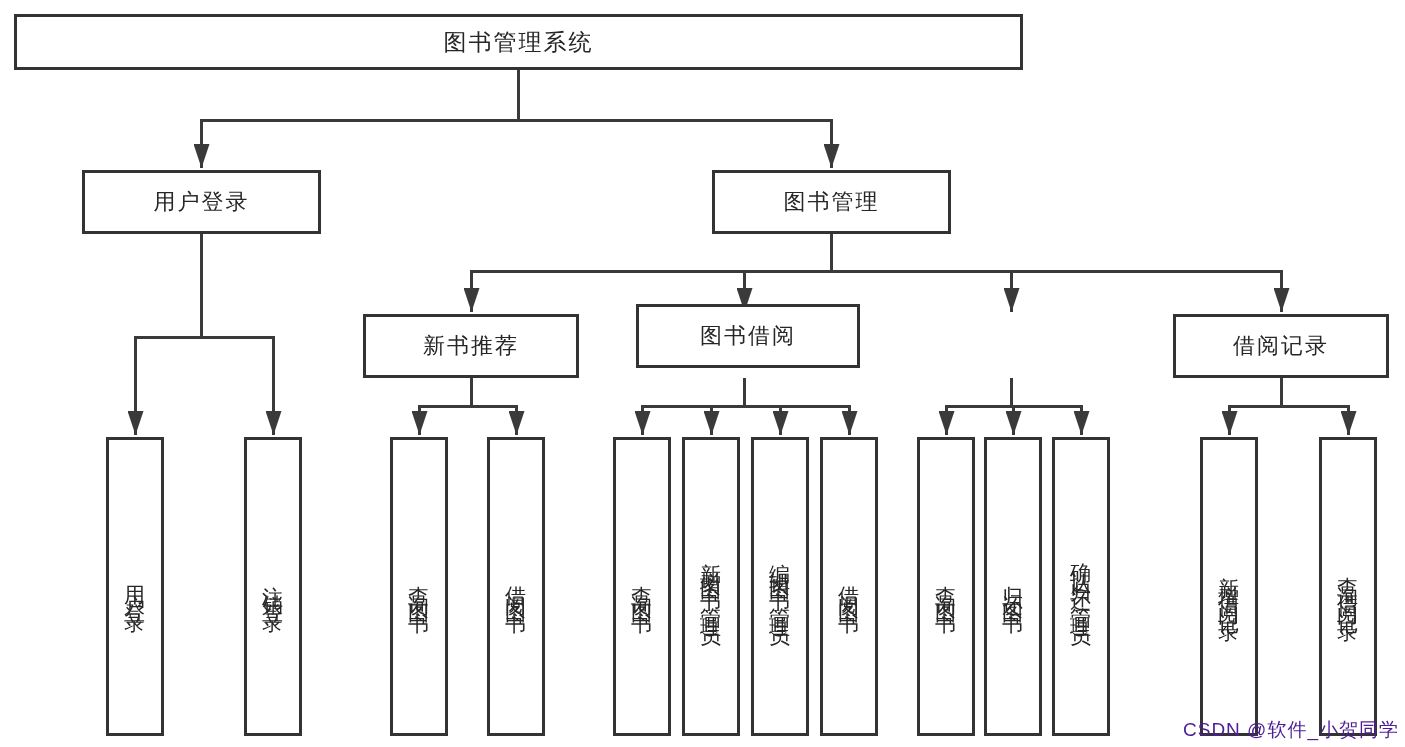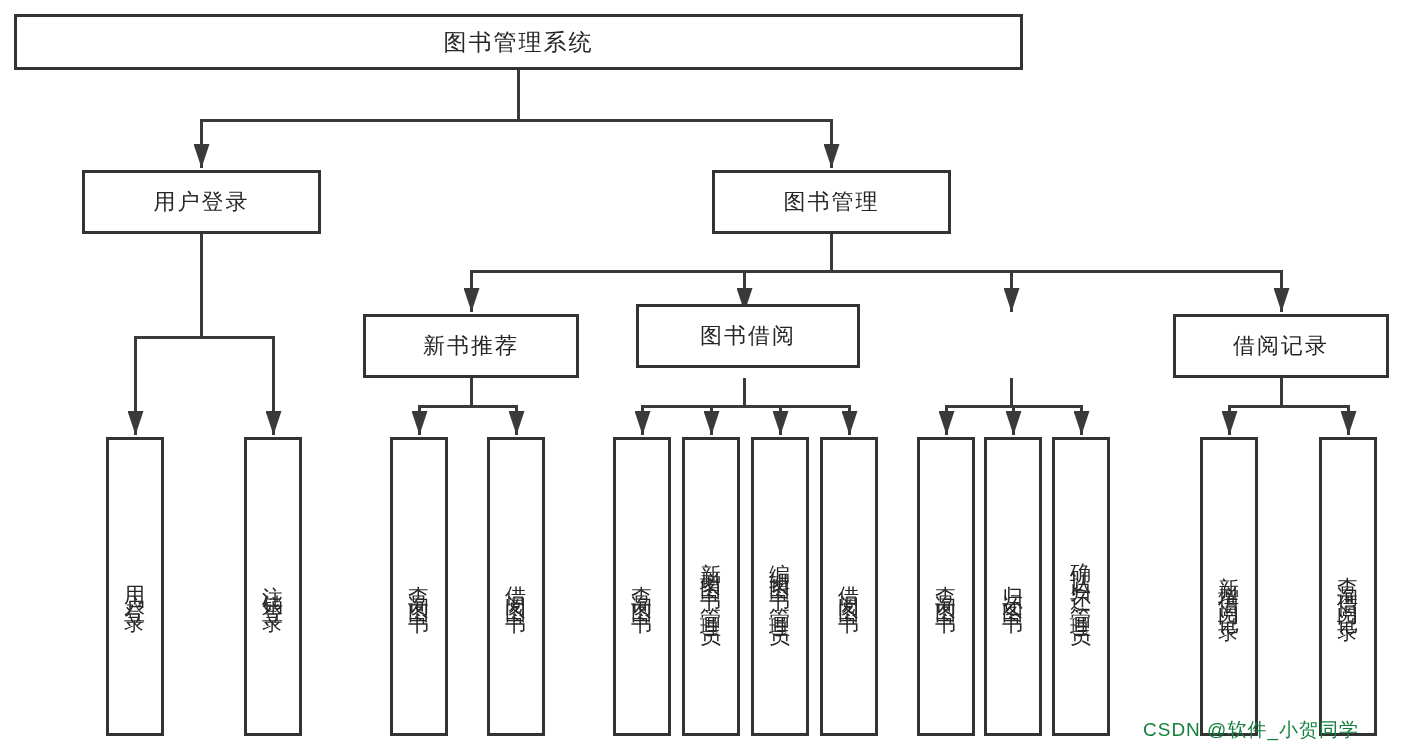--- a/index.html
+++ b/index.html
@@ -42,24 +42,24 @@
     writing-mode: vertical-rl;
     text-orientation: mixed;
     font-size: 21px;
     letter-spacing: 9px;
     color: #262626;
     line-height: 1;
     white-space: nowrap;
   }
   .watermark {
     position: absolute;
-    left: 1143px;
+    left: 1183px;
     top: 717px;
     font-size: 19px;
-    color: #15803d;
+    color: #4c1d95;
     letter-spacing: 1px;
     white-space: nowrap;
     z-index: 5;
   }
 </style>
 </head>
 <body>
 
 <div class="stage">
 

